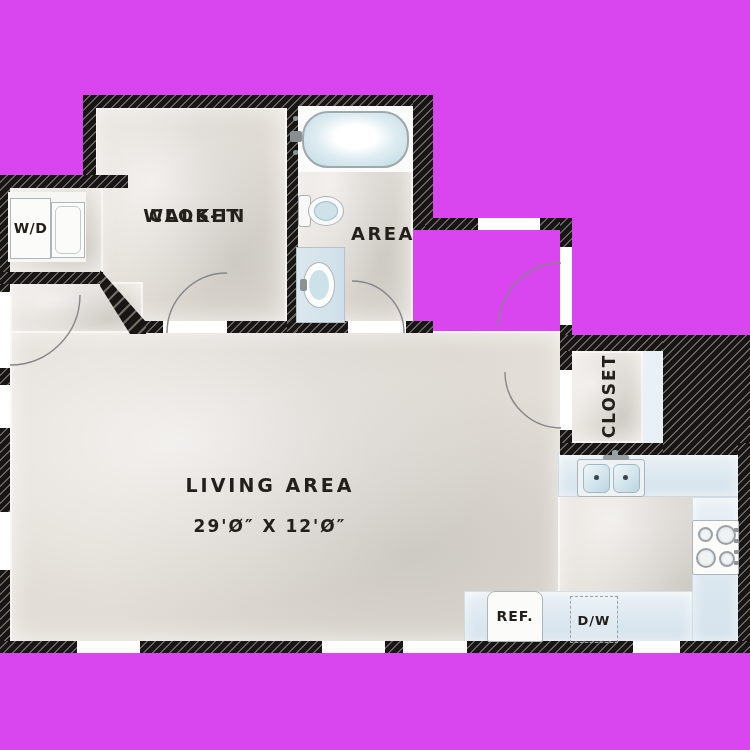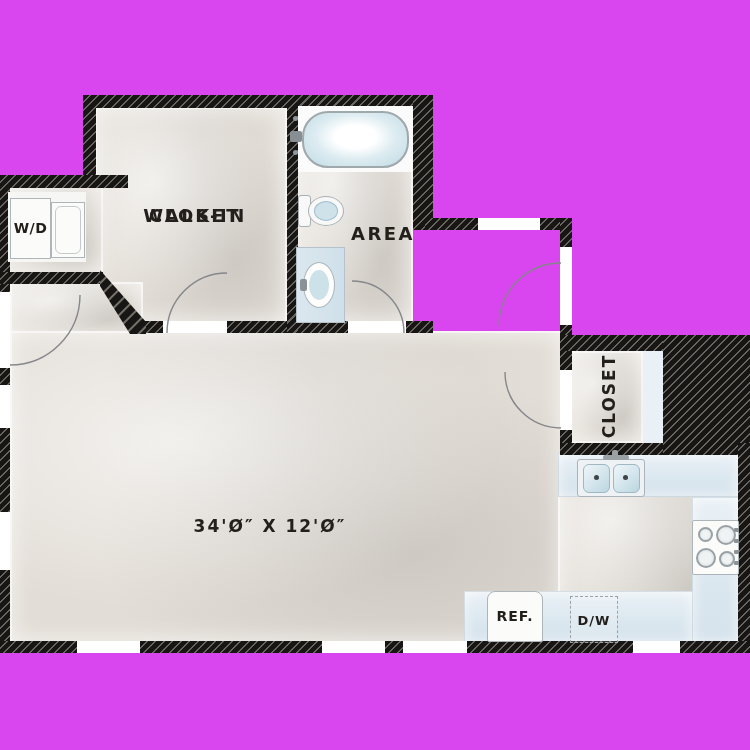--- a/index.html
+++ b/index.html
@@ -166,21 +166,22 @@
   <div class="appl" style="left:51px;top:202px;width:34px;height:56px;"></div>
   <div class="fix" style="left:55px;top:206px;width:26px;height:48px;border:1px solid #c4c9cc;border-radius:6px;"></div>
 
   <div class="label" style="left:110px;top:194px;width:170px;height:44px;flex-direction:column;font-size:18px;letter-spacing:2.5px;line-height:1.3;">
     <span>WALK-IN</span>
     <span>CLOSET</span>
   </div>
 
   <div class="label" style="left:338px;top:221px;width:90px;height:24px;font-size:18px;letter-spacing:2.5px;">AREA</div>
 
-  <div class="label" style="left:150px;top:514px;width:240px;height:24px;font-size:17px;letter-spacing:2px;font-weight:600;">34'Ø″ X 12'Ø″</div>
+  <div class="label" style="left:150px;top:472px;width:240px;height:26px;font-size:19px;letter-spacing:3px;">LIVING AREA</div>
+  <div class="label" style="left:150px;top:514px;width:240px;height:24px;font-size:17px;letter-spacing:2px;font-weight:600;">29'Ø″ X 12'Ø″</div>
 
 
   <div class="label" style="left:572px;top:350px;width:75px;height:92px;">
     <span style="position:static;transform:rotate(-90deg);font-size:17px;letter-spacing:2px;">CLOSET</span>
   </div>
 
   <div class="label" style="left:11px;top:218px;width:39px;height:20px;font-size:14px;letter-spacing:.5px;">W/D</div>
   <div class="label" style="left:488px;top:606px;width:54px;height:20px;font-size:14px;letter-spacing:1px;">REF.</div>
   <div class="label" style="left:571px;top:610px;width:46px;height:20px;font-size:13px;letter-spacing:1px;">D/W</div>
 

